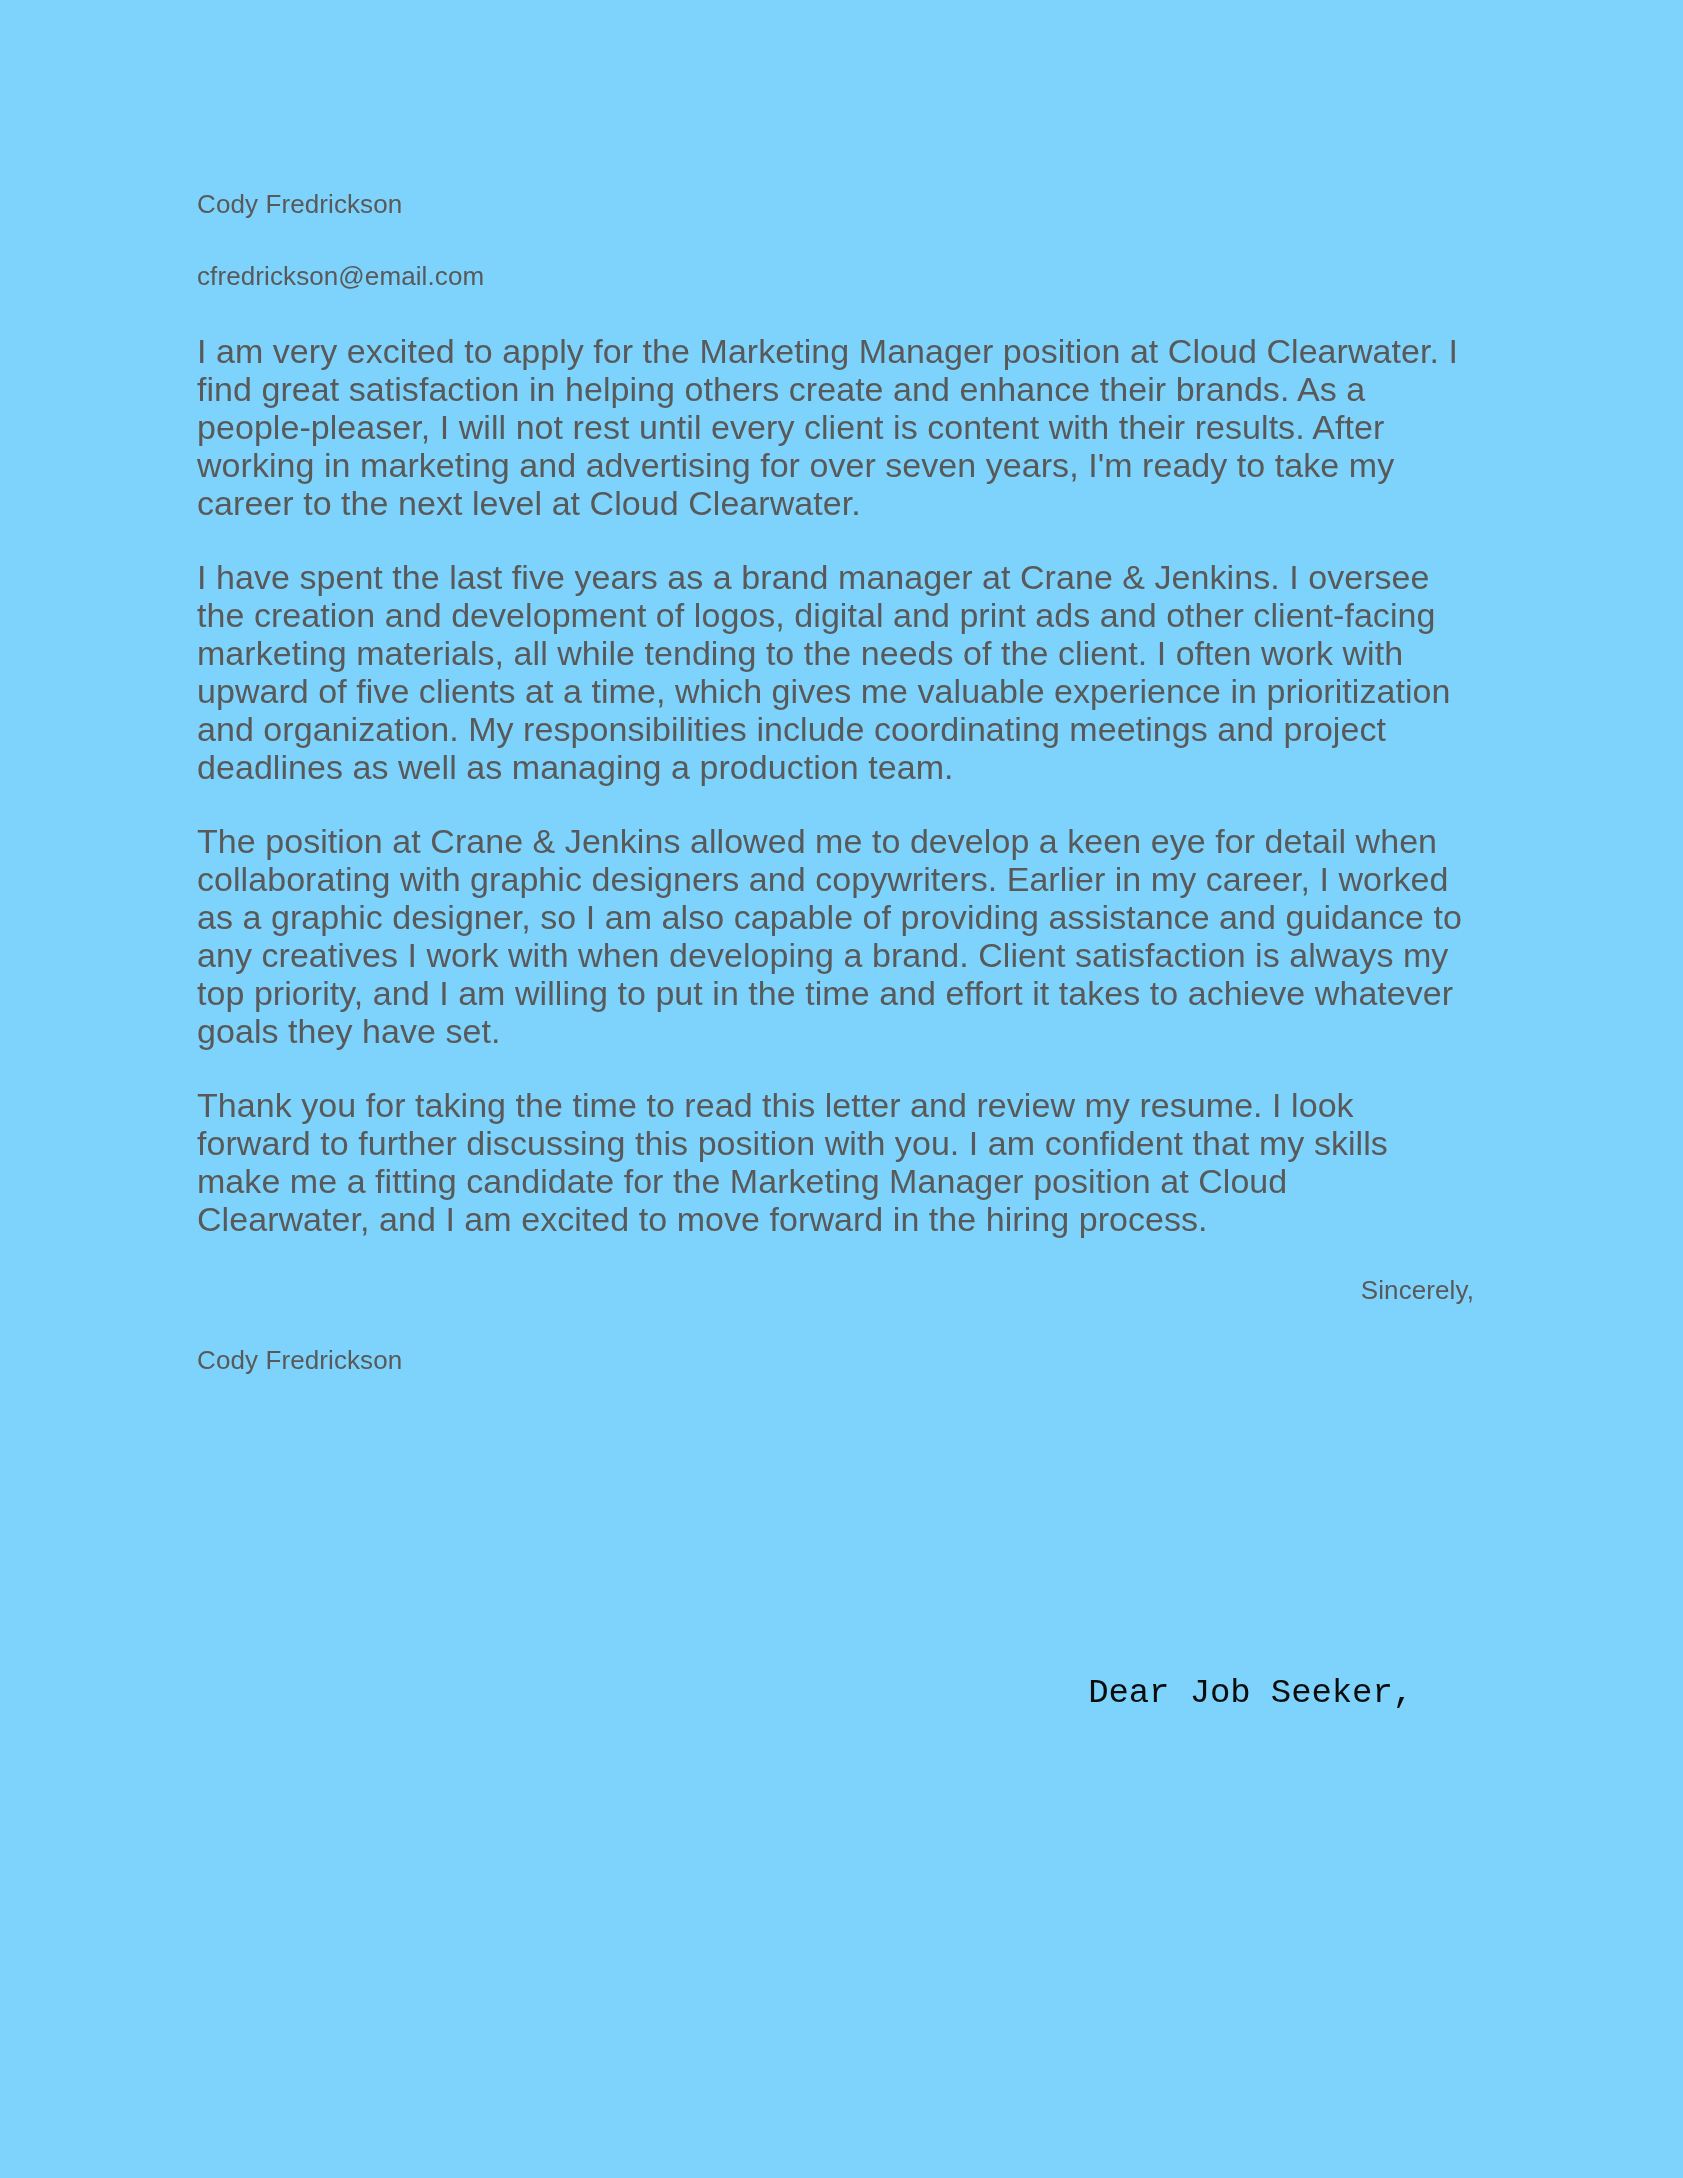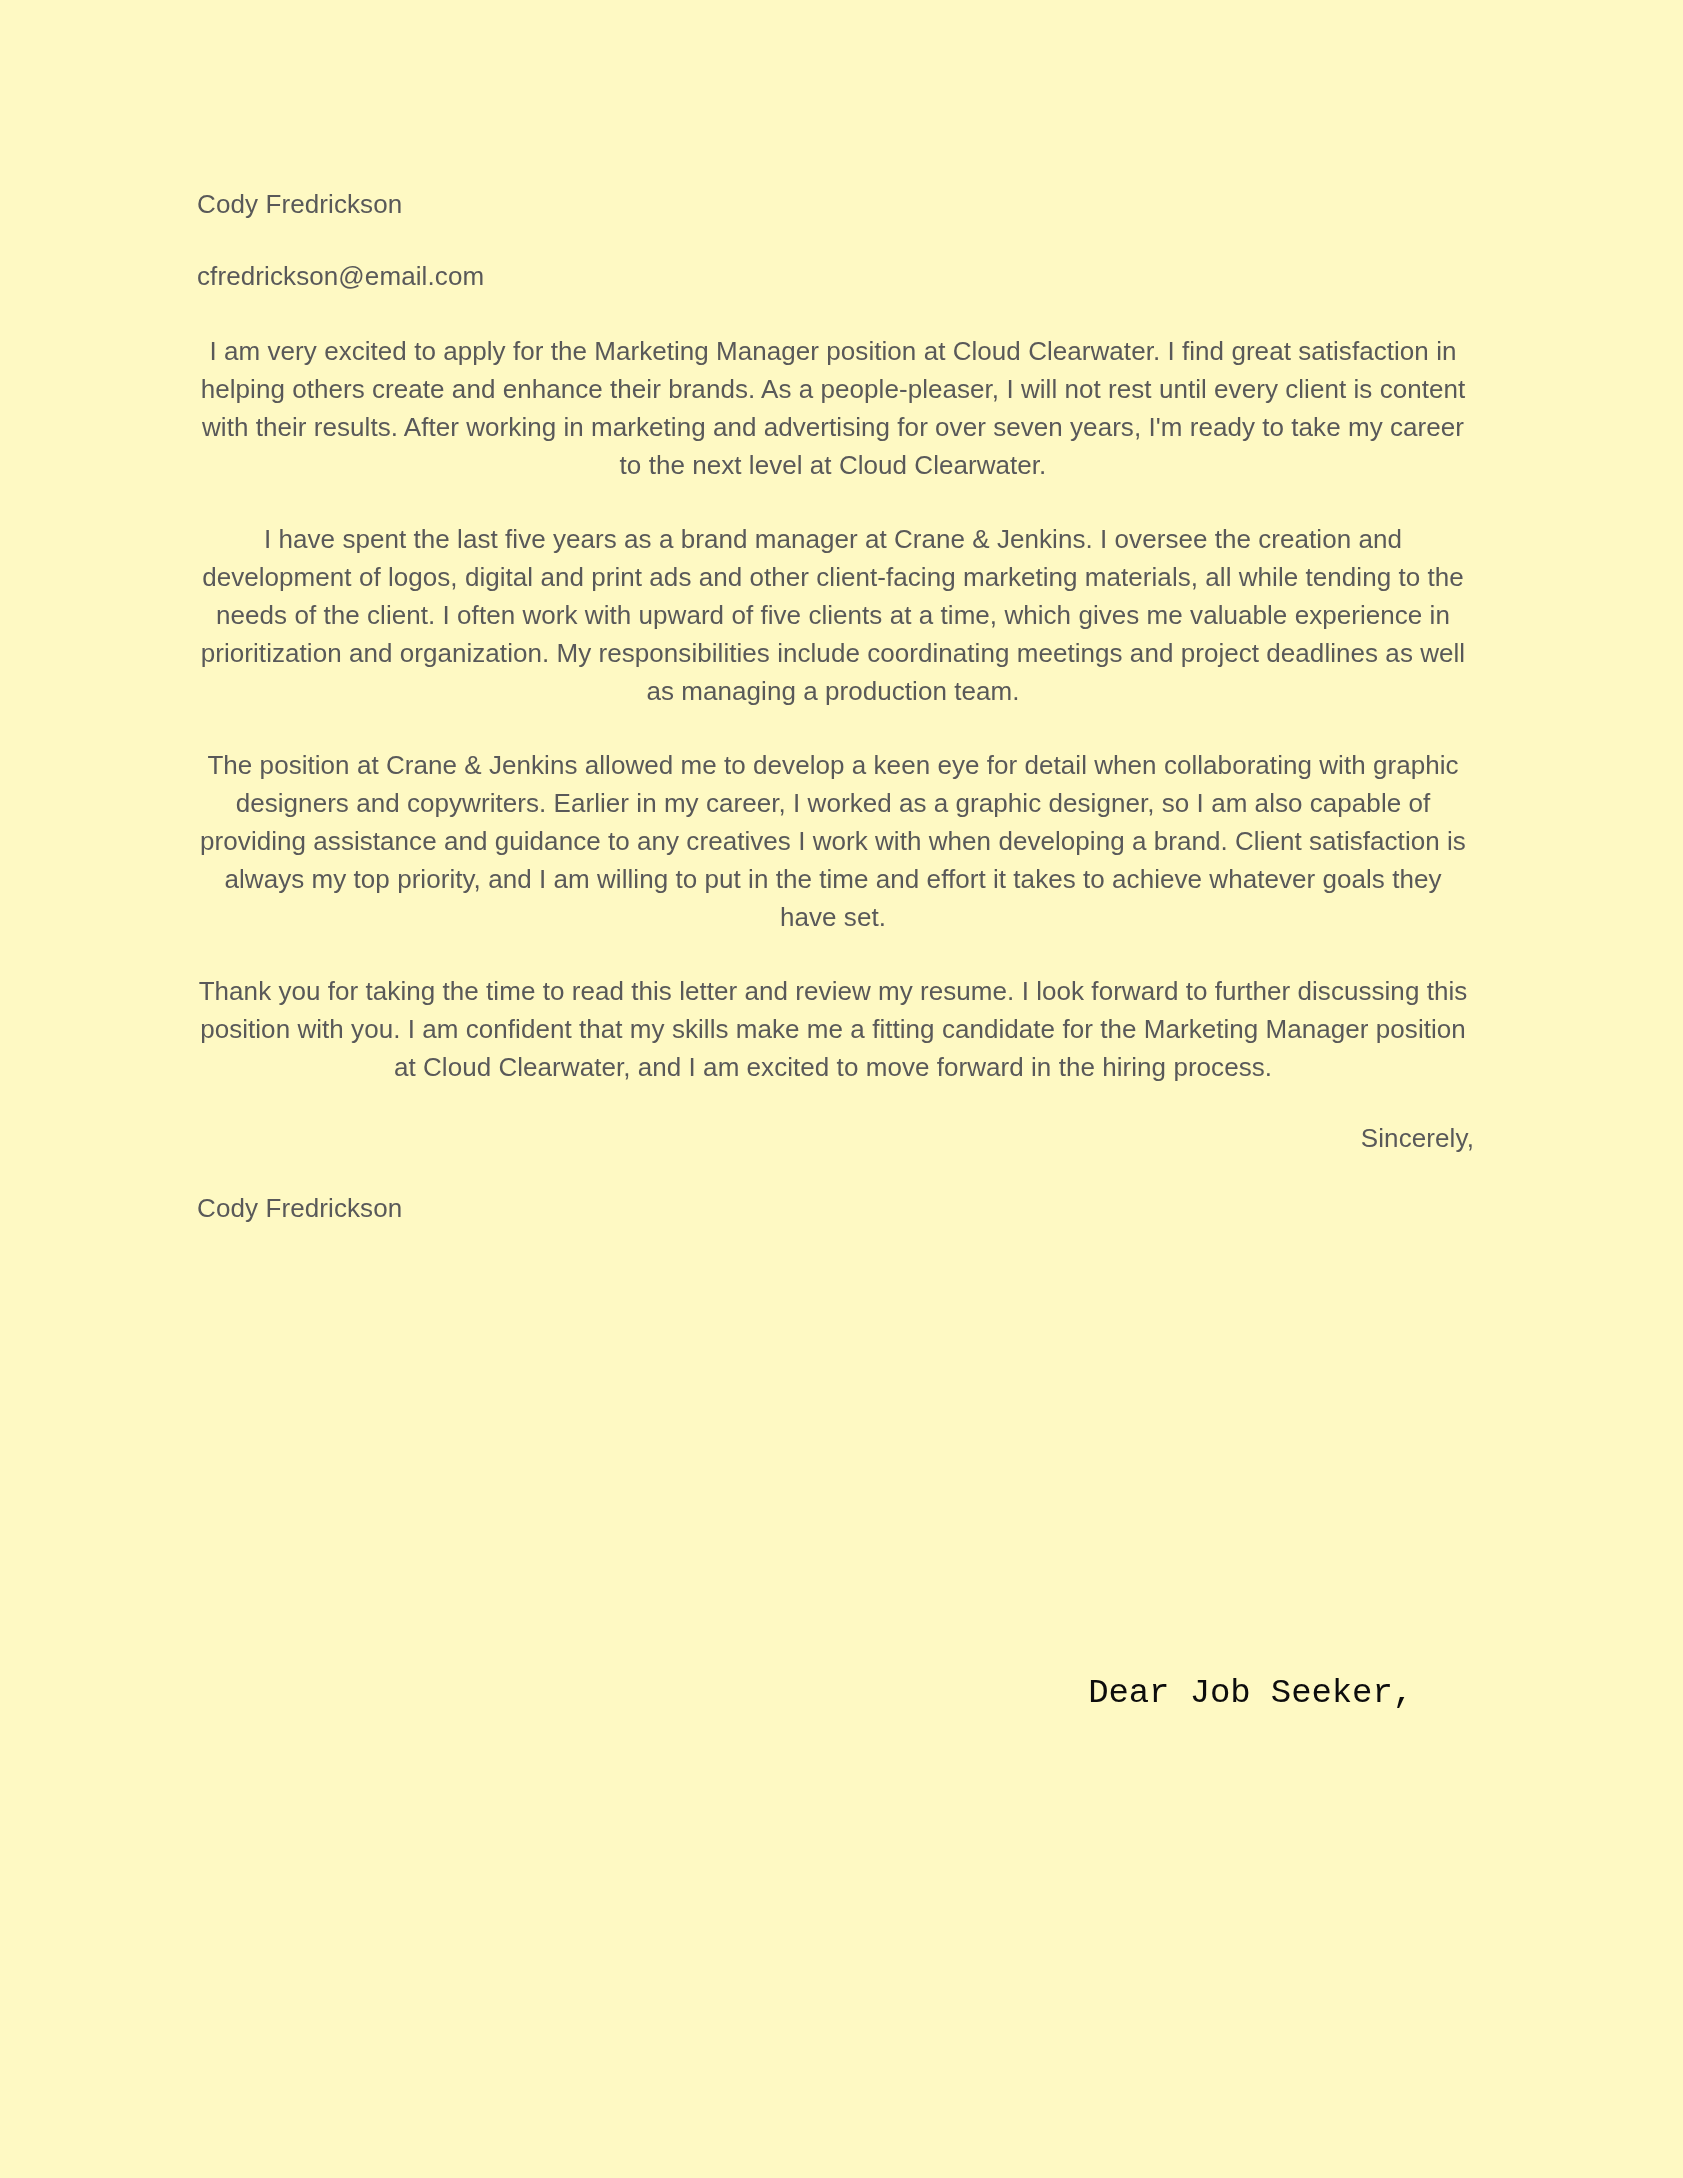--- a/index.html
+++ b/index.html
@@ -11,21 +11,21 @@
     height: 2178px;
     background: #ffffff;
     font-family: "Liberation Sans", sans-serif;
     overflow: hidden;
   }
 
   .page {
     position: relative;
     width: 1683px;
     height: 2178px;
-    background: #fef9c3;
+    background: #7dd3fc;
     box-sizing: border-box;
   }
 
   
   .letter {
     position: absolute;
     left: 197px;
     top: 188px;
     width: 1277px;
   }
@@ -36,25 +36,25 @@
     font-size: 26px;
     line-height: 1.30;
     letter-spacing: 0.1px;
     margin: 0 0 38px 0;
     white-space: pre;
   }
 
   .letter-para {
     color: #595959;
     font-family: "Liberation Sans", sans-serif;
-    font-size: 26px;
+    font-size: 34px;
     line-height: 38px;
     letter-spacing: 0.05px;
     margin: 0 0 36px 0;
-    text-align: center;
+    text-align: left;
     width: 1272px;
   }
 
   .letter-line.salutation {
     margin-bottom: 39px;
   }
 
   .letter-line.signoff {
     margin-bottom: 37px;
     text-align: right;

